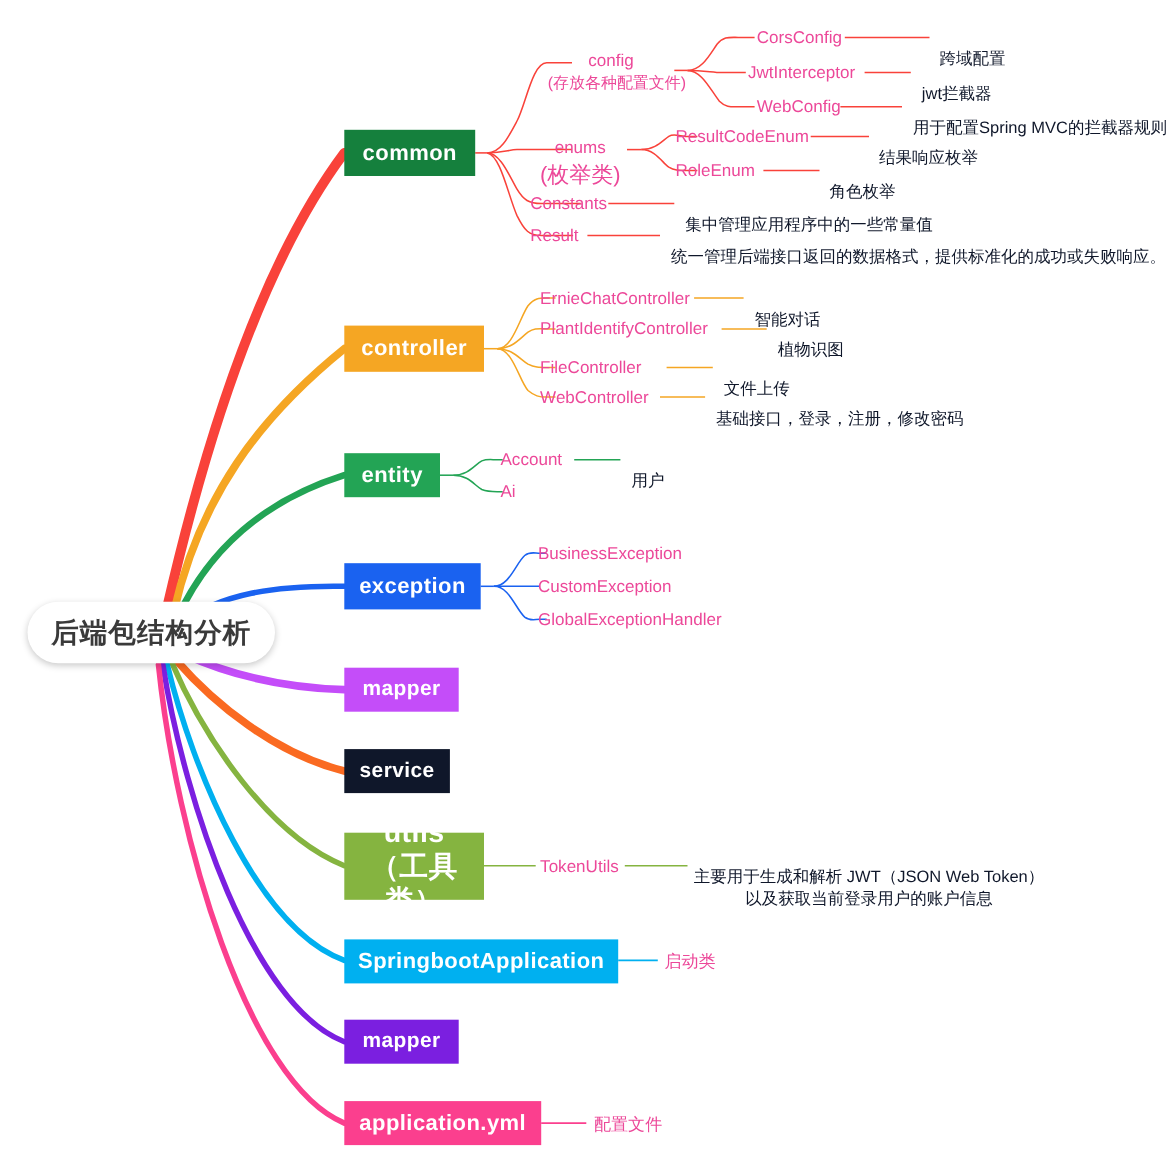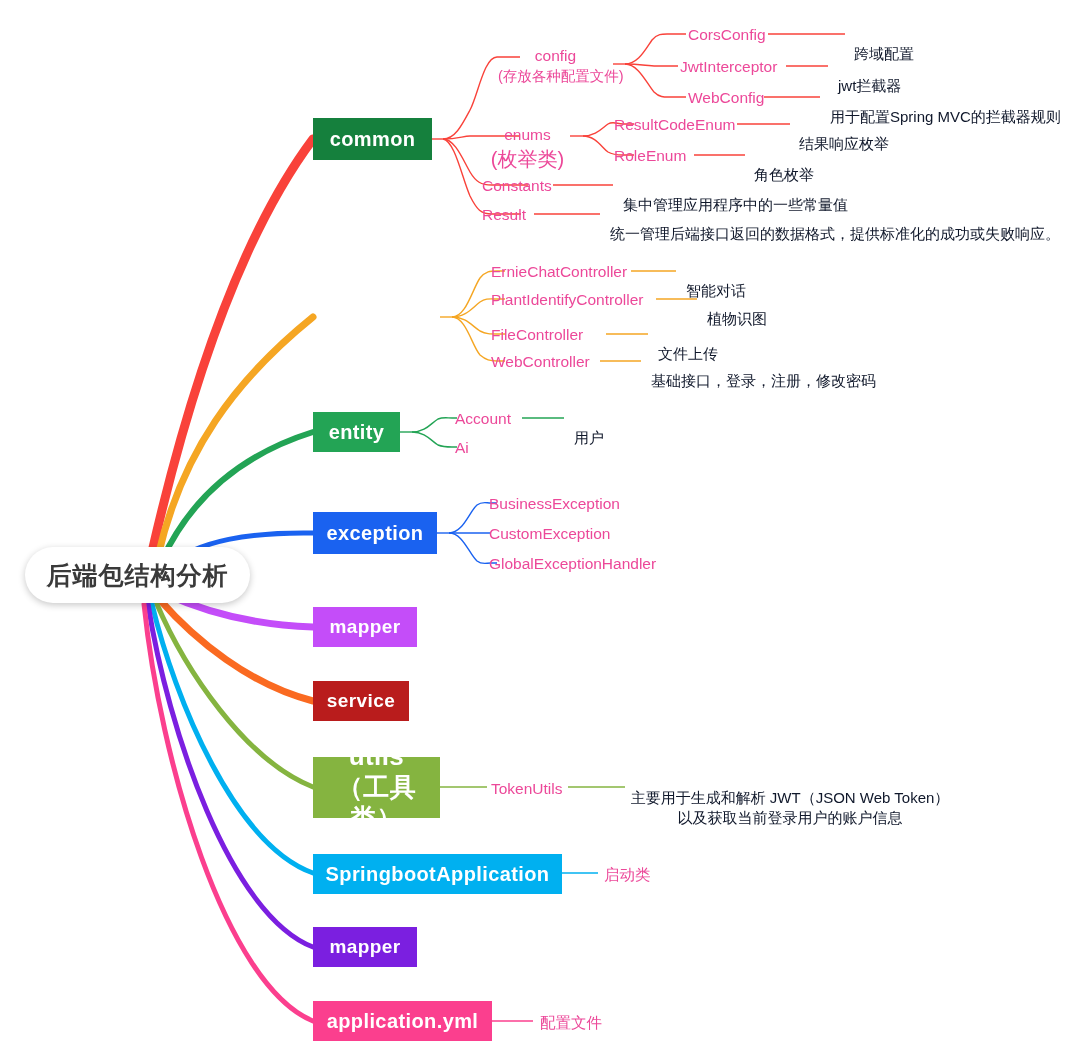--- a/index.html
+++ b/index.html
@@ -92,34 +92,37 @@
   </svg>
 
   <div class="root" style="left:25px;top:547px;width:225px;height:56px;">
     <span>后端包结构分析</span>
   </div>
 
   <div class="node" style="left:313px;top:118px;width:119px;height:42px;background:#15803d;font-size:20px;">
     <span>common</span>
   </div>
 
+  <div class="node" style="left:313px;top:296px;width:127px;height:42px;background:#F5A623;font-size:20px;">
+    <span>controller</span>
+  </div>
 
   <div class="node" style="left:313px;top:412px;width:87px;height:40px;background:#23A455;font-size:20px;">
     <span>entity</span>
   </div>
 
   <div class="node" style="left:313px;top:512px;width:124px;height:42px;background:#1A62F0;font-size:20px;">
     <span>exception</span>
   </div>
 
   <div class="node" style="left:313px;top:607px;width:104px;height:40px;background:#C44DF9;font-size:19px;">
     <span>mapper</span>
   </div>
 
-  <div class="node" style="left:313px;top:681px;width:96px;height:40px;background:#b91c1c;font-size:19px;">
+  <div class="node" style="left:313px;top:681px;width:96px;height:40px;background:#0f172a;font-size:19px;">
     <span>service</span>
   </div>
 
   <div class="node" style="left:313px;top:757px;width:127px;height:61px;background:#85B440;font-size:26px;flex-direction:column;">
     <span>utils</span>
     <span>（工具类）</span>
   </div>
 
   <div class="node" style="left:313px;top:854px;width:249px;height:40px;background:#00B0F0;font-size:20px;">
     <span>SpringbootApplication</span>

